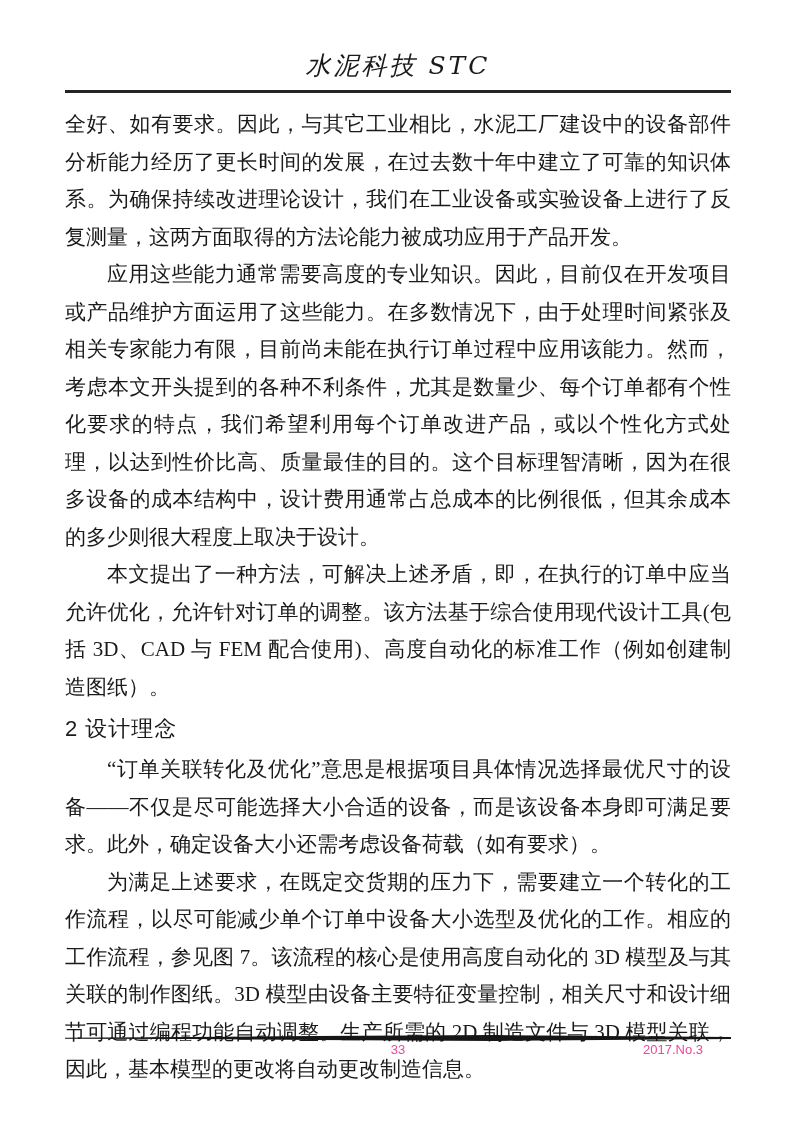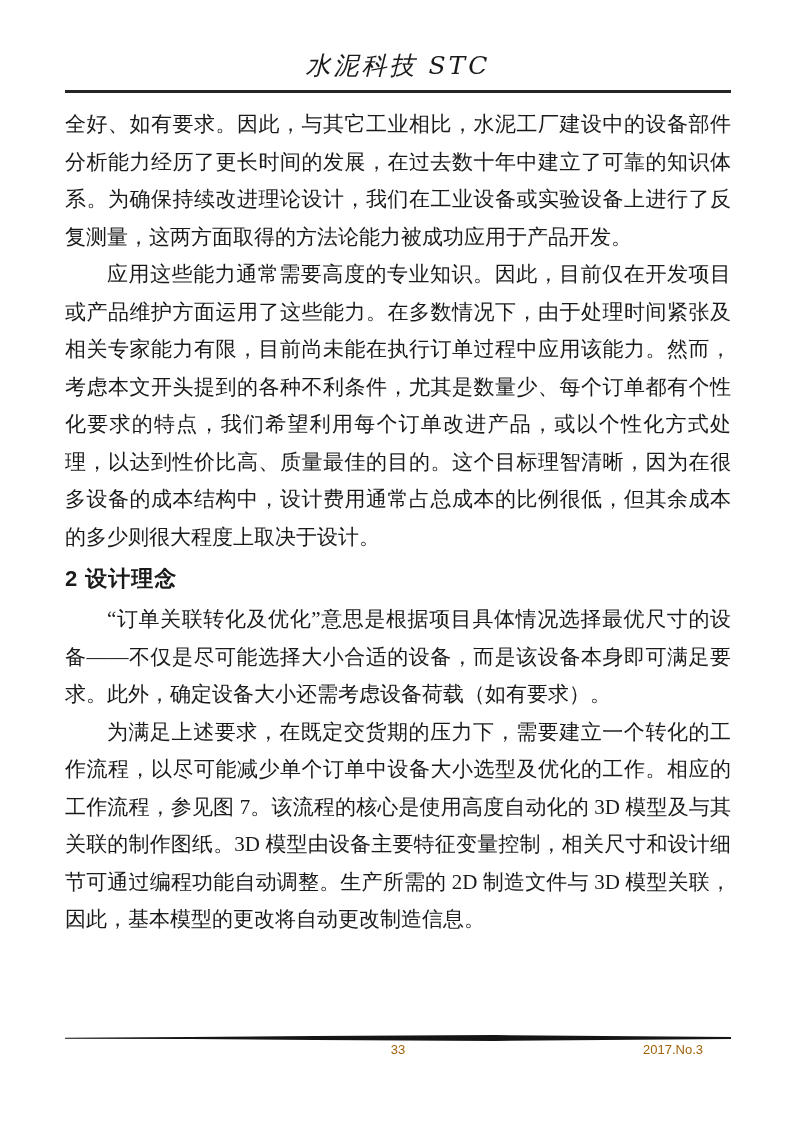--- a/index.html
+++ b/index.html
@@ -40,39 +40,39 @@
     font-size: 21px;
     line-height: 37.5px;
     text-align: justify;
     text-justify: inter-character;
   }
   .body-text p { margin: 0; }
   .body-text p.indent { text-indent: 2em; }
   .section-heading {
     margin: 5px 0 4px 0;
     font-family: "Liberation Sans", "DejaVu Sans", sans-serif;
-    font-weight: 700;
+    font-weight: 400;
     font-size: 22px;
     line-height: 36px;
     text-align: left;
     letter-spacing: 1px;
   }
   .footer {
     position: absolute;
     left: 65px;
     width: 666px;
     top: 1034px;
   }
   .footer-divider { display: block; width: 666px; height: 8px; }
   .footer-row {
     position: relative;
     height: 20px;
     font-family: "Liberation Sans", "DejaVu Sans", sans-serif;
     font-size: 13px;
-    color: #a16207;
+    color: #ec4899;
   }
   .page-number {
     position: absolute;
     left: 0; right: 0;
     text-align: center;
     top: 0;
   }
   .issue-number {
     position: absolute;
     right: 28px;
@@ -85,20 +85,21 @@
 <div class="page">
   <div class="content">
 
     <div class="doc-title">水泥科技 STC</div>
 
     <div class="header-rule"></div>
 
     <div class="body-text">
       <p>全好、如有要求。因此，与其它工业相比，水泥工厂建设中的设备部件分析能力经历了更长时间的发展，在过去数十年中建立了可靠的知识体系。为确保持续改进理论设计，我们在工业设备或实验设备上进行了反复测量，这两方面取得的方法论能力被成功应用于产品开发。</p>
       <p class="indent">应用这些能力通常需要高度的专业知识。因此，目前仅在开发项目或产品维护方面运用了这些能力。在多数情况下，由于处理时间紧张及相关专家能力有限，目前尚未能在执行订单过程中应用该能力。然而，考虑本文开头提到的各种不利条件，尤其是数量少、每个订单都有个性化要求的特点，我们希望利用每个订单改进产品，或以个性化方式处理，以达到性价比高、质量最佳的目的。这个目标理智清晰，因为在很多设备的成本结构中，设计费用通常占总成本的比例很低，但其余成本的多少则很大程度上取决于设计。</p>
+      <p class="indent">本文提出了一种方法，可解决上述矛盾，即，在执行的订单中应当允许优化，允许针对订单的调整。该方法基于综合使用现代设计工具(包括 3D、CAD 与 FEM 配合使用)、高度自动化的标准工作（例如创建制造图纸）。</p>
 
       <h2 class="section-heading">2 设计理念</h2>
 
       <p class="indent">“订单关联转化及优化”意思是根据项目具体情况选择最优尺寸的设备——不仅是尽可能选择大小合适的设备，而是该设备本身即可满足要求。此外，确定设备大小还需考虑设备荷载（如有要求）。</p>
       <p class="indent">为满足上述要求，在既定交货期的压力下，需要建立一个转化的工作流程，以尽可能减少单个订单中设备大小选型及优化的工作。相应的工作流程，参见图 7。该流程的核心是使用高度自动化的 3D 模型及与其关联的制作图纸。3D 模型由设备主要特征变量控制，相关尺寸和设计细节可通过编程功能自动调整。生产所需的 2D 制造文件与 3D 模型关联，因此，基本模型的更改将自动更改制造信息。</p>
     </div>
   </div>
 
   <div class="footer">
     <svg class="footer-divider" viewBox="0 0 666 8" preserveAspectRatio="none" aria-hidden="true">

